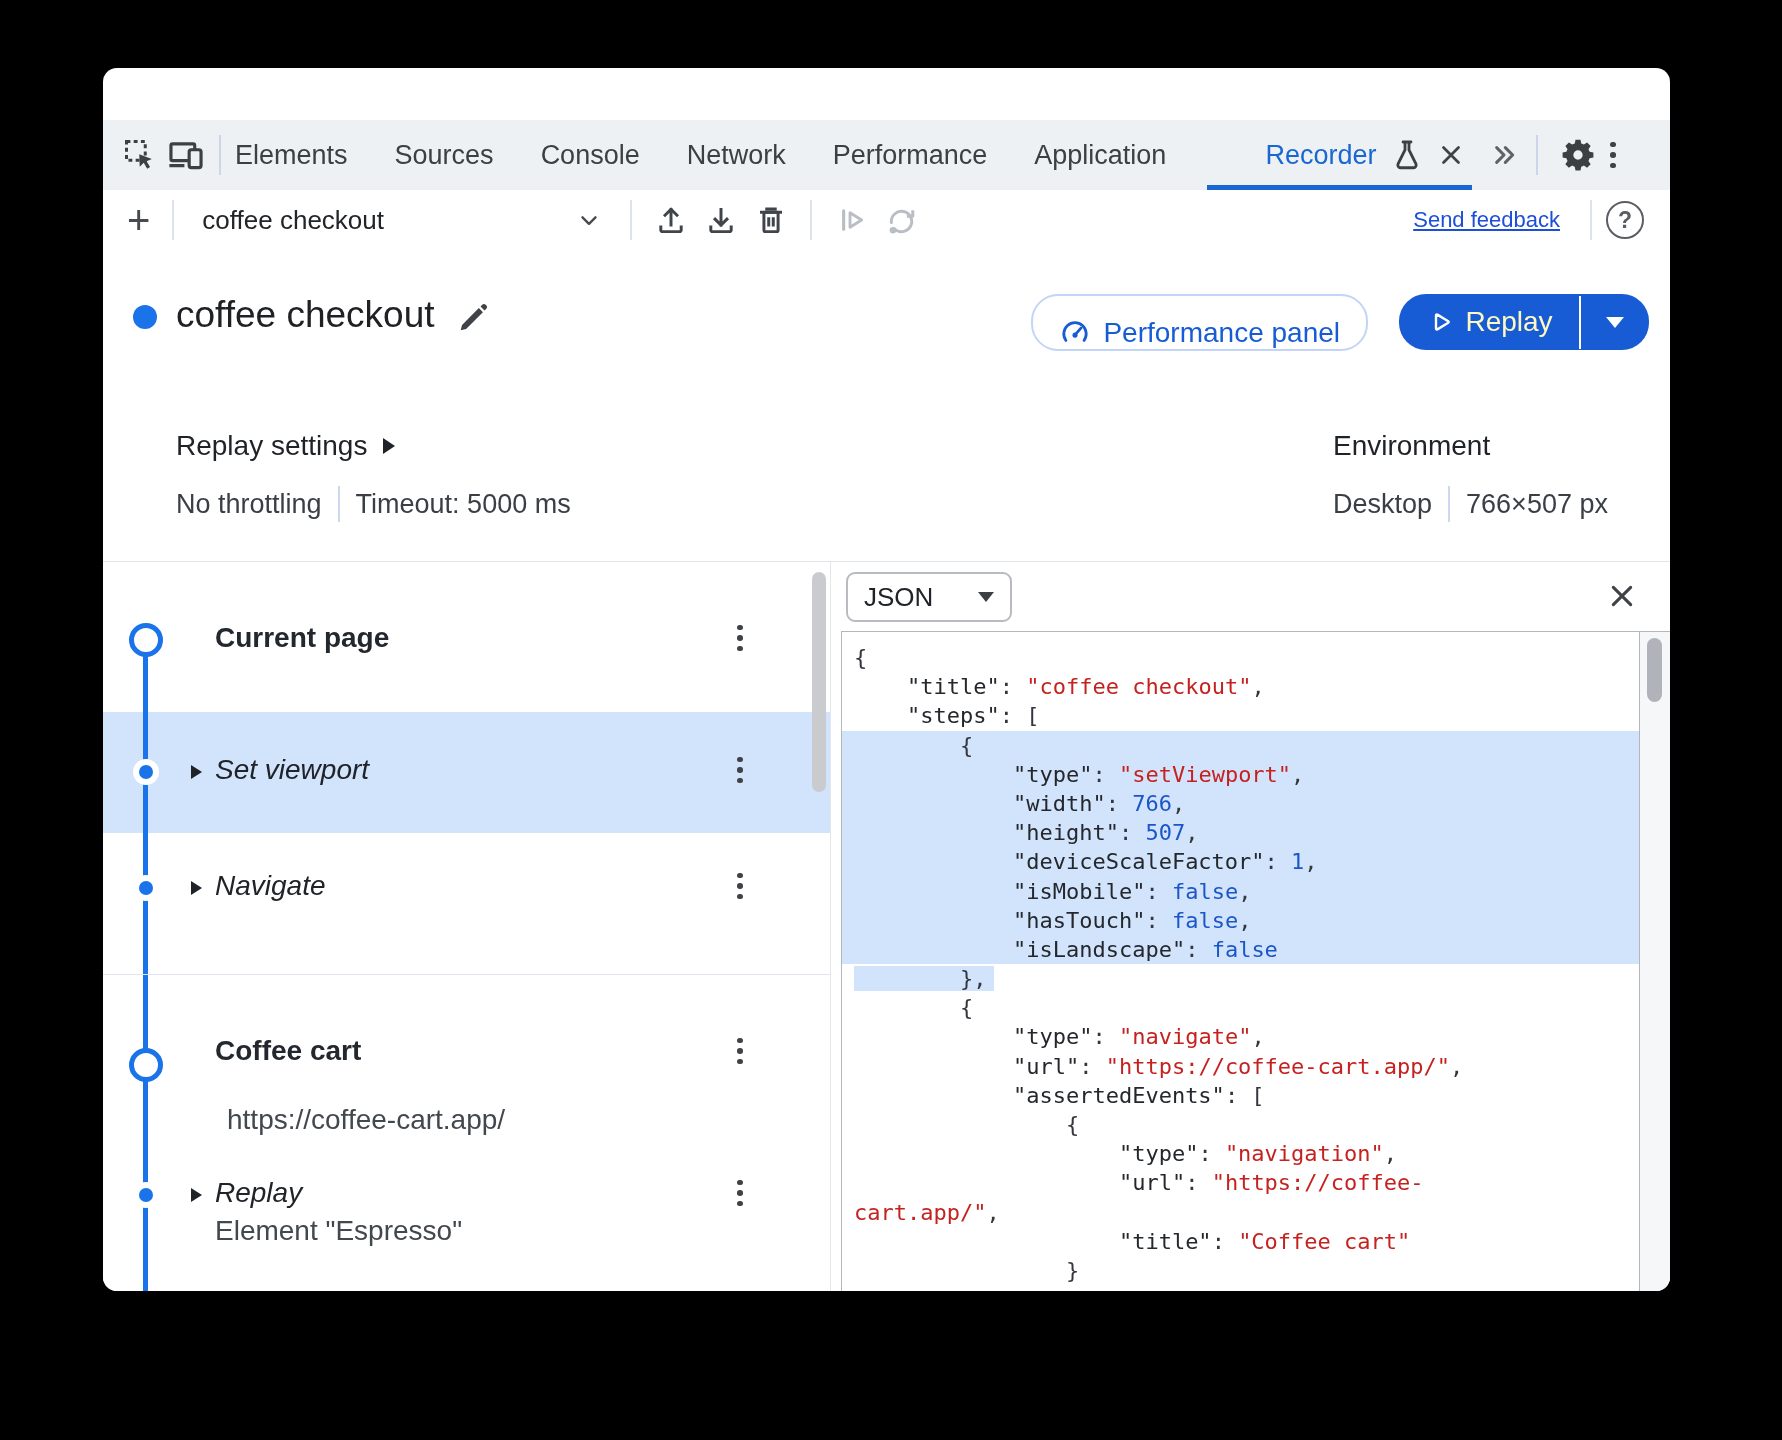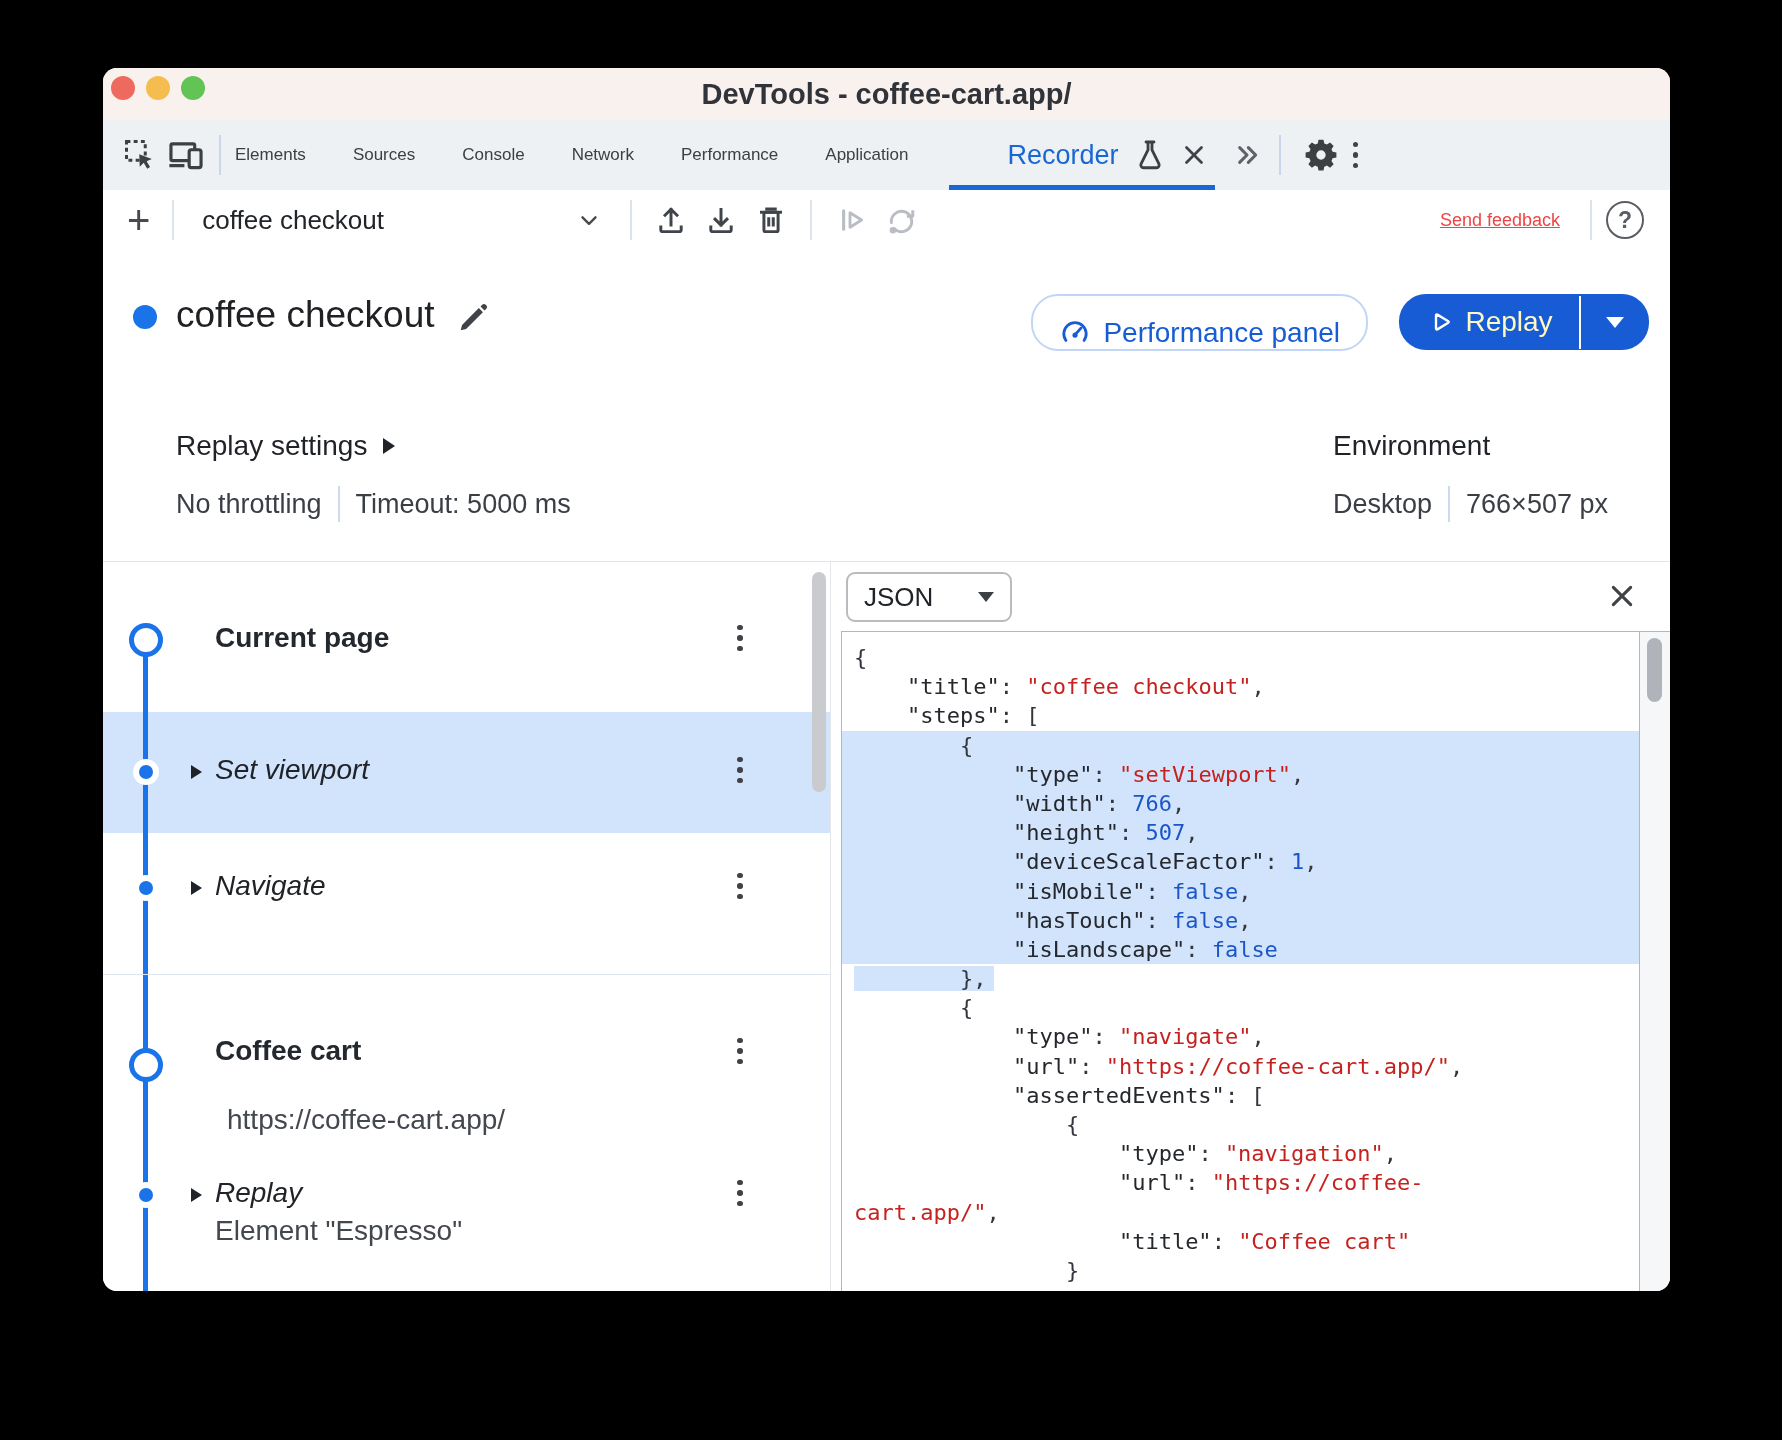--- a/index.html
+++ b/index.html
@@ -8,34 +8,34 @@
   .titlebar{position:absolute;left:0;top:0;right:0;height:52px;background:#f9f1ed;border-bottom:1px solid #e9ddd6;}
   .titlebar .title{position:absolute;left:0;right:0;top:0;height:52px;line-height:52px;text-align:center;font-size:29px;font-weight:bold;color:#30333a;}
   .tl{position:absolute;top:8px;width:24px;height:24px;border-radius:50%;}
   .tl.r{left:8px;background:#ee6a5f;}
   .tl.y{left:43px;background:#f5bd4f;}
   .tl.g{left:78px;background:#61c454;}
   
   .tabbar{position:absolute;left:0;top:52px;right:0;height:70px;background:#eef1f4;border-bottom:1px solid #d8dbe1;display:flex;align-items:center;}
   .tabbar .vdiv{width:2px;height:40px;background:#ccd6e8;margin:0 14px 0 10px;}
   .panelbtn{width:46px;height:46px;display:flex;align-items:center;justify-content:center;color:#3c4043;}
-  .tab{font-size:17px;color:#3c4043;margin-right:47px;white-space:nowrap;}
+  .tab{font-size:27px;color:#3c4043;margin-right:47px;white-space:nowrap;}
   .tab-active-group{position:relative;display:flex;align-items:center;height:70px;padding:0 4px;}
   .tab-active-group .underline{position:absolute;left:-6px;right:-2px;bottom:0;height:5px;background:#1967d2;}
   .tab-active{font-size:27px;color:#1967d2;margin-right:14px;margin-left:48px;}
   .smallbtn{display:flex;align-items:center;justify-content:center;color:#3c4043;margin:0 6px;}
   
   .toolbar{position:absolute;left:0;top:122px;right:0;height:60px;background:#fff;border-bottom:1px solid #ebedf0;display:flex;align-items:center;}
   .toolbar .tdiv{width:2px;height:40px;background:#dde3ec;margin:0 14px;}
   .plus{font-size:40px;color:#474b50;margin-left:24px;margin-right:8px;line-height:40px;font-weight:300;}
   .rec-select{width:400px;display:flex;align-items:center;justify-content:space-between;padding:0 14px;font-size:26px;color:#212428;}
   .tool-icon{width:44px;height:44px;display:flex;align-items:center;justify-content:center;color:#40454b;margin:0 3px;}
   .tool-icon.disabled{color:#b9bdc4;}
   .spacer{flex:1;}
-  .feedback{font-size:18px;color:#ef4444;text-decoration:underline;margin-right:16px;white-space:nowrap;}
+  .feedback{font-size:22px;color:#1d4ed8;text-decoration:underline;margin-right:16px;white-space:nowrap;}
   .help{width:34px;height:34px;border:2.5px solid #5a5e64;border-radius:50%;color:#5a5e64;font-size:23px;font-weight:bold;display:flex;align-items:center;justify-content:center;margin-right:26px;}
   
   .header{position:absolute;left:0;top:182px;right:0;height:130px;background:#fff;}
   .rec-dot{position:absolute;left:30px;top:55px;width:24px;height:24px;border-radius:50%;background:#1a73e8;}
   .rec-title{position:absolute;left:73px;top:44px;font-size:37px;color:#202124;}
   .pencil{position:absolute;left:352px;top:50px;}
   .perf-btn{position:absolute;right:302px;top:44px;height:53px;border:2px solid #c3d5f6;border-radius:27px;display:flex;align-items:flex-end;gap:12px;padding:0 26px;color:#175cd5;font-size:28px;background:#fff;}
   .replay-btn{position:absolute;right:21px;top:44px;height:56px;width:250px;border-radius:27px;background:#175cd5;display:flex;align-items:center;color:#fef9c3;}
   .replay-main{flex:1;display:flex;align-items:center;justify-content:center;gap:10px;font-size:28px;font-weight:500;}
   .replay-sep{width:2px;height:53px;background:#fff;}
@@ -76,26 +76,20 @@
   .hl-full{background:#d2e3fc;}
   .hl-text{background:#d2e3fc;padding-right:8px;}
   .tok-p{color:#33363c;} .tok-k{color:#24272c;} .tok-s{color:#c5221f;} .tok-n{color:#1a56c8;}
   svg{display:block;}
 </style>
 </head>
 <body>
 
 <div class="window">
 
-  <div class="titlebar">
-    <div class="tl r"></div>
-    <div class="tl y"></div>
-    <div class="tl g"></div>
-    <div class="title">DevTools - coffee-cart.app/</div>
-  </div>
 
   <div class="tabbar">
     <div class="panelbtn" style="margin-left:14px;">
       <span>
           <svg width="36" height="36" viewBox="0 0 24 24">
             <rect x="3" y="3" width="12.5" height="12.5" fill="none" stroke="#3c4043" stroke-width="2" stroke-dasharray="2.6 2.2"></rect>
             <path d="M11.5 11.5l8.4 3.2-3.5 1.4 2.3 3.9-1.9 1.1-2.3-3.9-2.7 2.7z" fill="#3c4043"></path>
           </svg>
         </span>
     </div>

